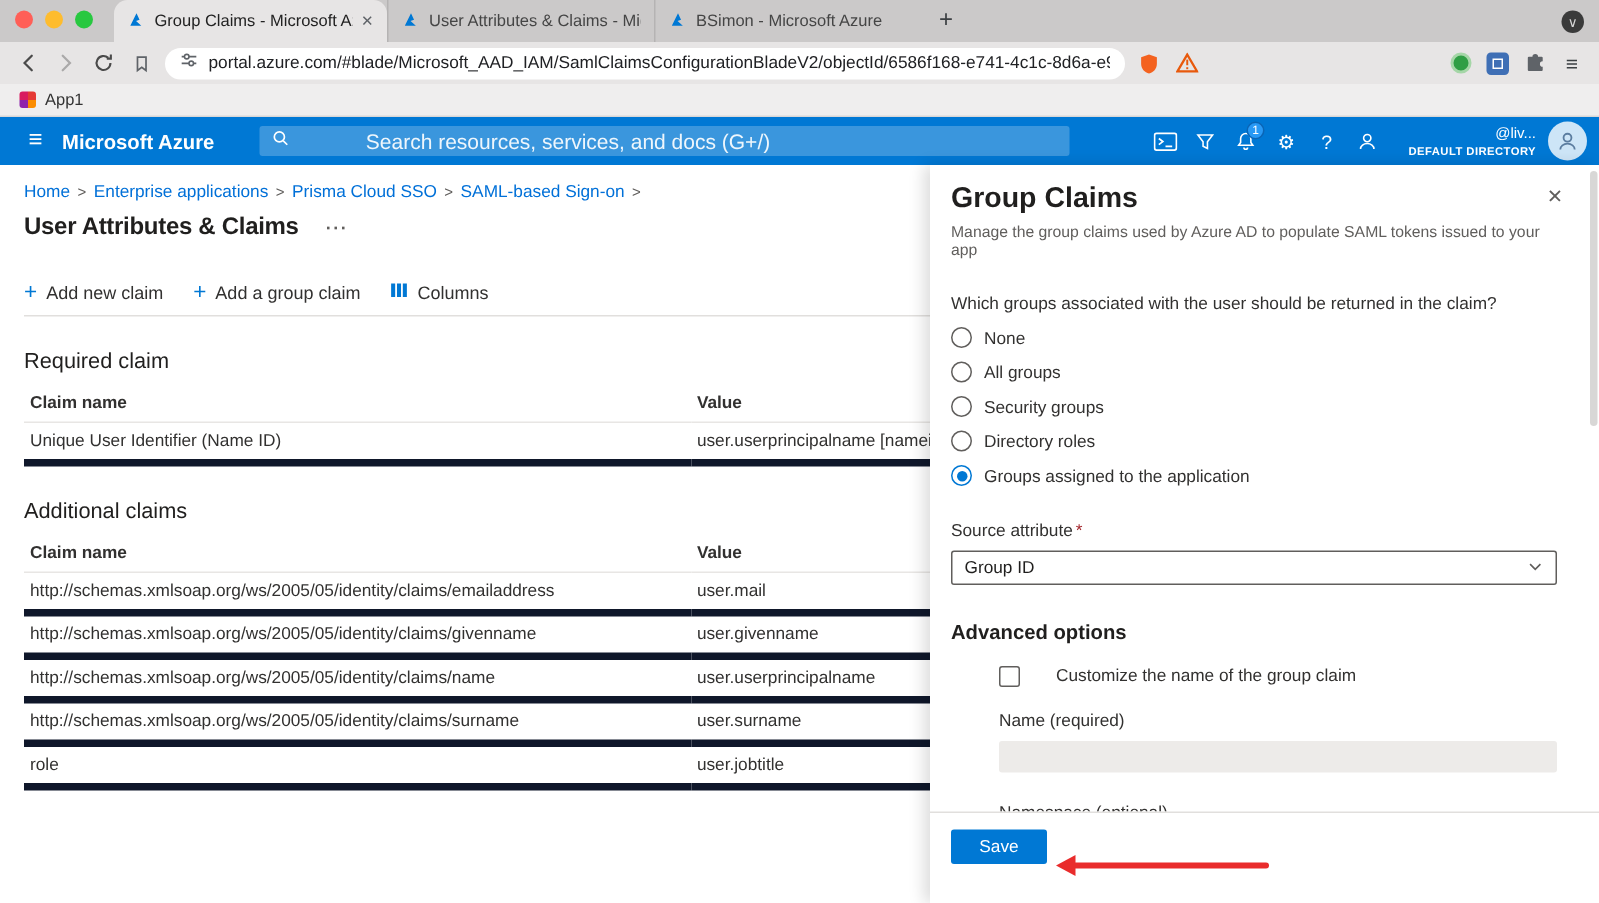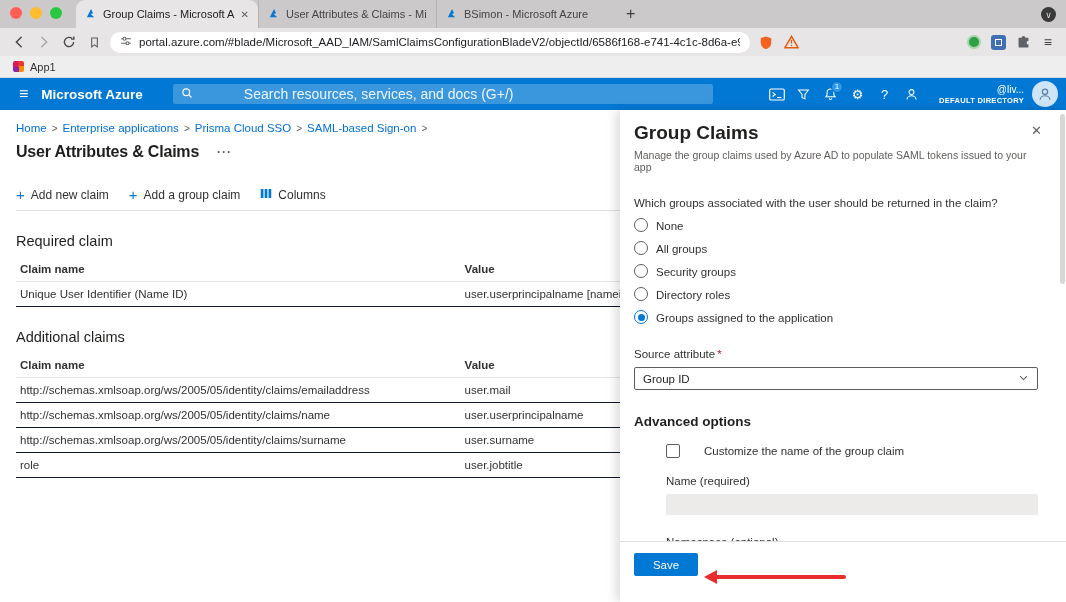--- a/index.html
+++ b/index.html
@@ -60,21 +60,21 @@
   .title-row { display:flex; align-items:center; gap:18px; margin-top:9px; }
   .page-title { font-size:16px; font-weight:700; color:#201f1e; letter-spacing:-.2px; }
   .title-more { color:#605e5c; font-weight:700; letter-spacing:1px; font-size:12px; cursor:pointer; }
   .cmd-bar { display:flex; align-items:center; gap:20px; margin-top:26px; }
   .cmd { display:flex; align-items:center; gap:6px; font-size:12px; color:#323130; cursor:pointer; }
   .cmd .plus { color:#0078d4; font-size:15px; line-height:1; }
   .cmd-divider { border-bottom:1px solid #e1dfdd; margin-top:8px; }
   .section-title { font-size:14.5px; color:#201f1e; margin-top:22px; }
   table.tbl { width:100%; border-collapse:collapse; margin-top:8px; table-layout:fixed; }
   .tbl th { text-align:left; font-size:11.5px; font-weight:700; color:#323130; padding:6px 4px; border-bottom:1px solid #e8e6e4; }
-  .tbl td { font-size:11.5px; color:#323130; padding:6px 4px; border-bottom:1px solid #0f172a; white-space:nowrap; overflow:hidden; }
+  .tbl td { font-size:11.5px; color:#323130; padding:6px 4px; border-bottom:5px solid #0f172a; white-space:nowrap; overflow:hidden; }
   .col-name { width:65%; } .col-val { width:27%; } .col-more { width:8%; }
   .row-more { color:#605e5c; font-weight:700; letter-spacing:1.5px; font-size:10px; text-align:right; cursor:pointer; }
 
   
   .panel { position:absolute; top:0; left:620px; right:0; bottom:0; background:#fff; box-shadow:-4px 0 10px rgba(0,0,0,.14); padding:12px 28px 0 14px; }
   .panel-title { font-size:19px; font-weight:700; color:#201f1e; }
   .panel-close { position:absolute; top:13px; right:24px; color:#605e5c; font-size:13px; cursor:pointer; }
   .panel-sub { font-size:10.5px; color:#605e5c; margin-top:5px; }
   .question { font-size:11.5px; color:#323130; margin-top:24px; }
   .radio-row { display:flex; align-items:flex-end; gap:8px; margin-top:9px; font-size:11.5px; color:#323130; cursor:pointer; }
@@ -324,20 +324,25 @@
           <th>Claim name</th>
           <th>Value</th>
           <th></th>
         </tr>
         <tr>
           <td>http://schemas.xmlsoap.org/ws/2005/05/identity/claims/emailaddress</td>
           <td>user.mail</td>
           <td class="row-more">···</td>
         </tr>
         <tr>
+          <td>http://schemas.xmlsoap.org/ws/2005/05/identity/claims/givenname</td>
+          <td>user.givenname</td>
+          <td class="row-more">···</td>
+        </tr>
+        <tr>
           <td>http://schemas.xmlsoap.org/ws/2005/05/identity/claims/name</td>
           <td>user.userprincipalname</td>
           <td class="row-more">···</td>
         </tr>
         <tr>
           <td>http://schemas.xmlsoap.org/ws/2005/05/identity/claims/surname</td>
           <td>user.surname</td>
           <td class="row-more">···</td>
         </tr>
         <tr>

